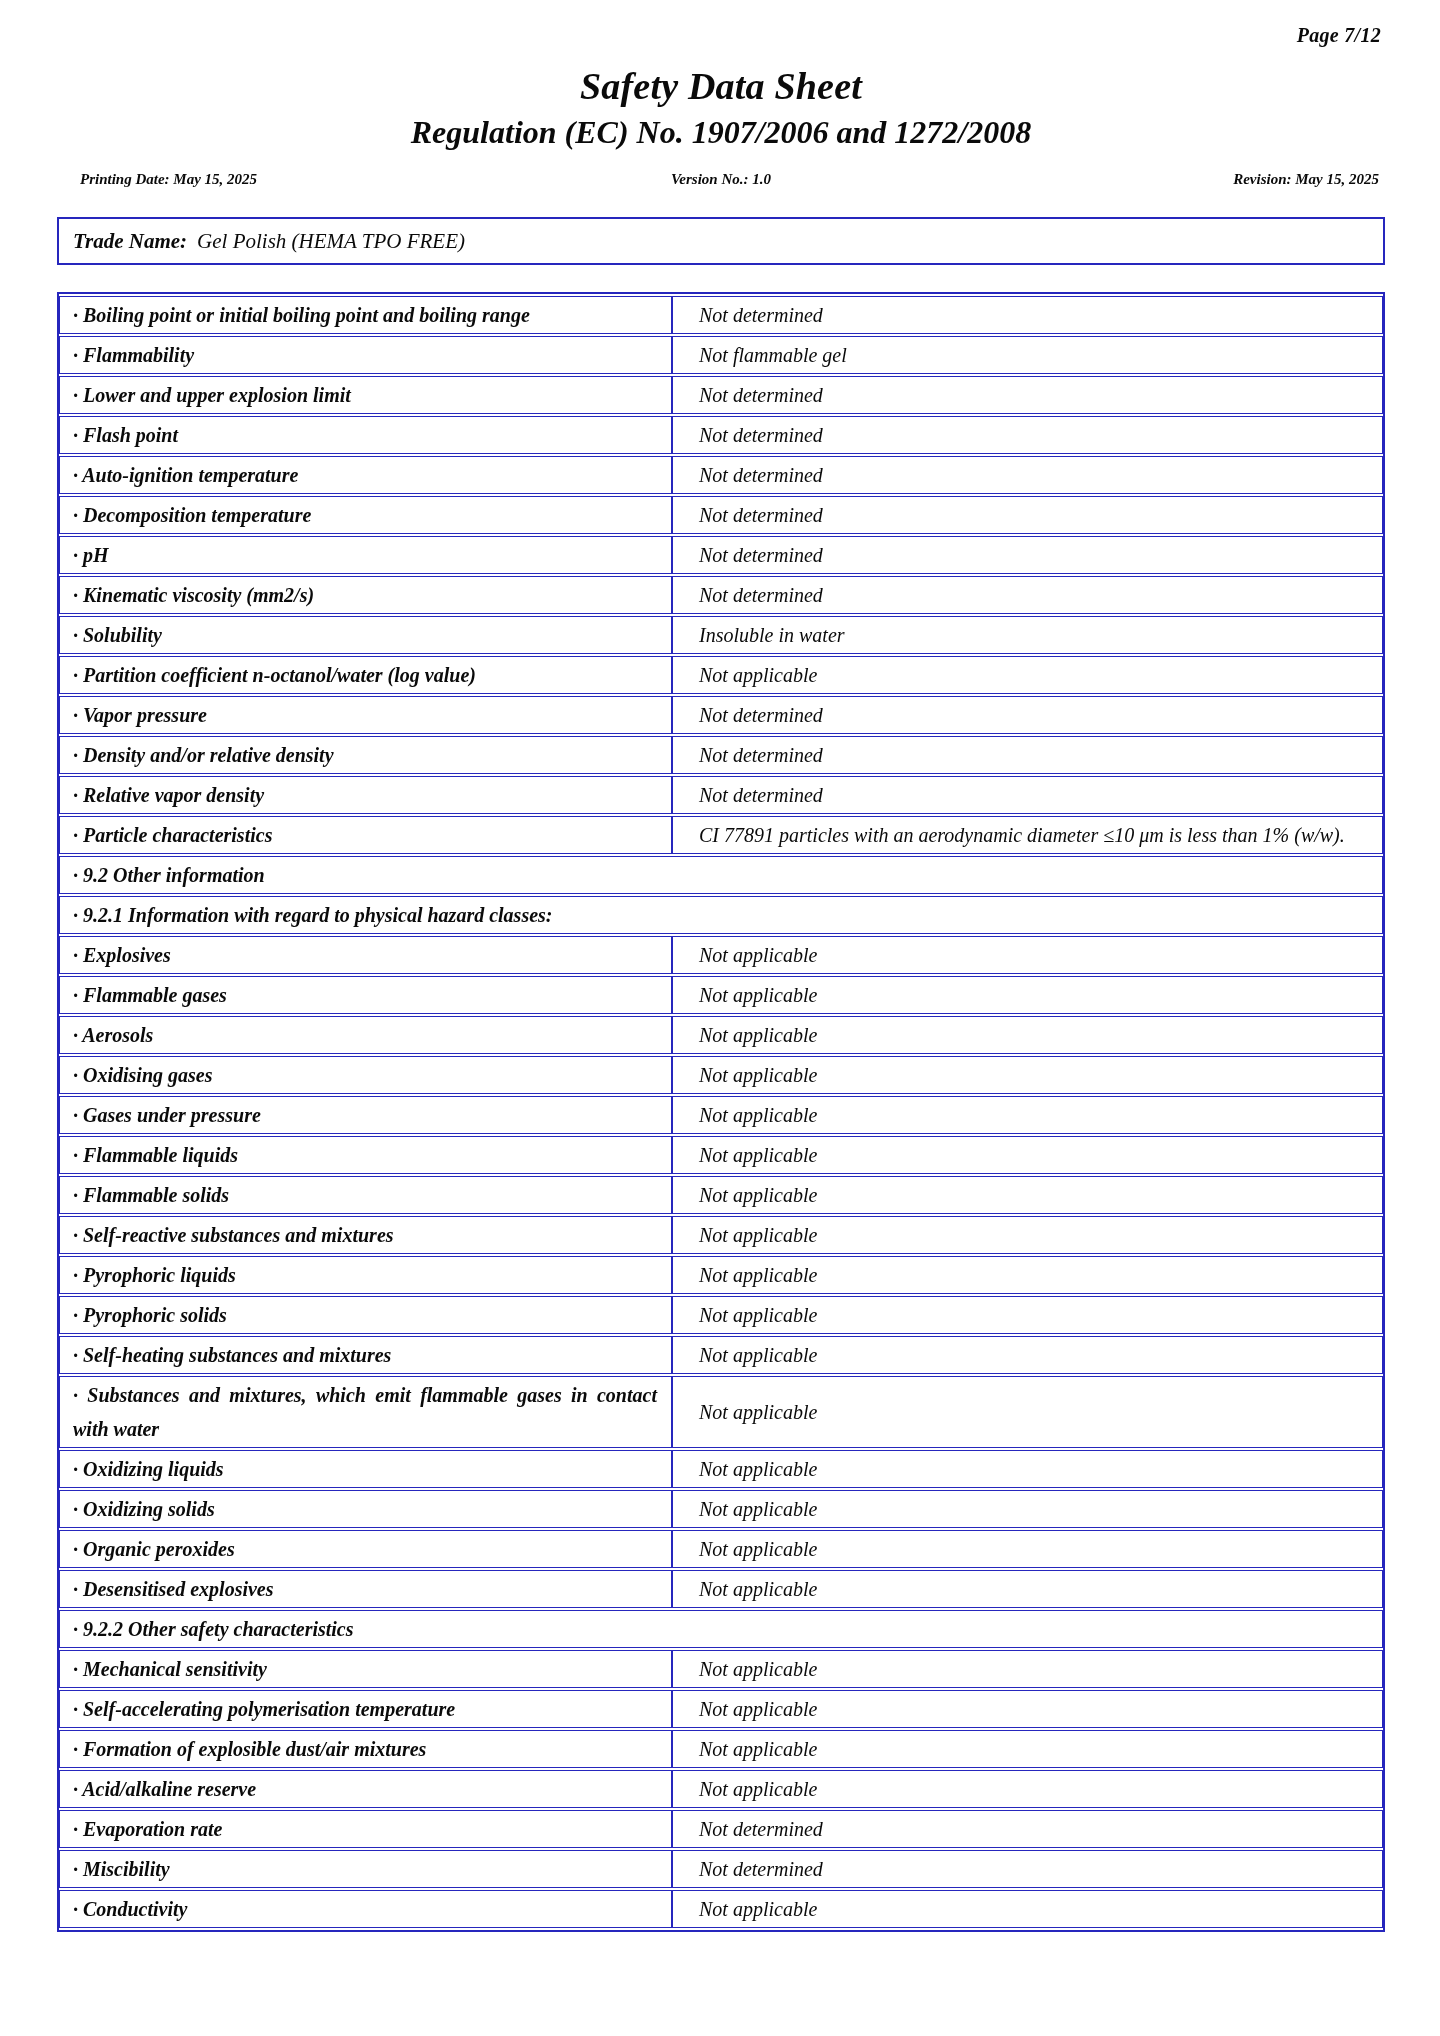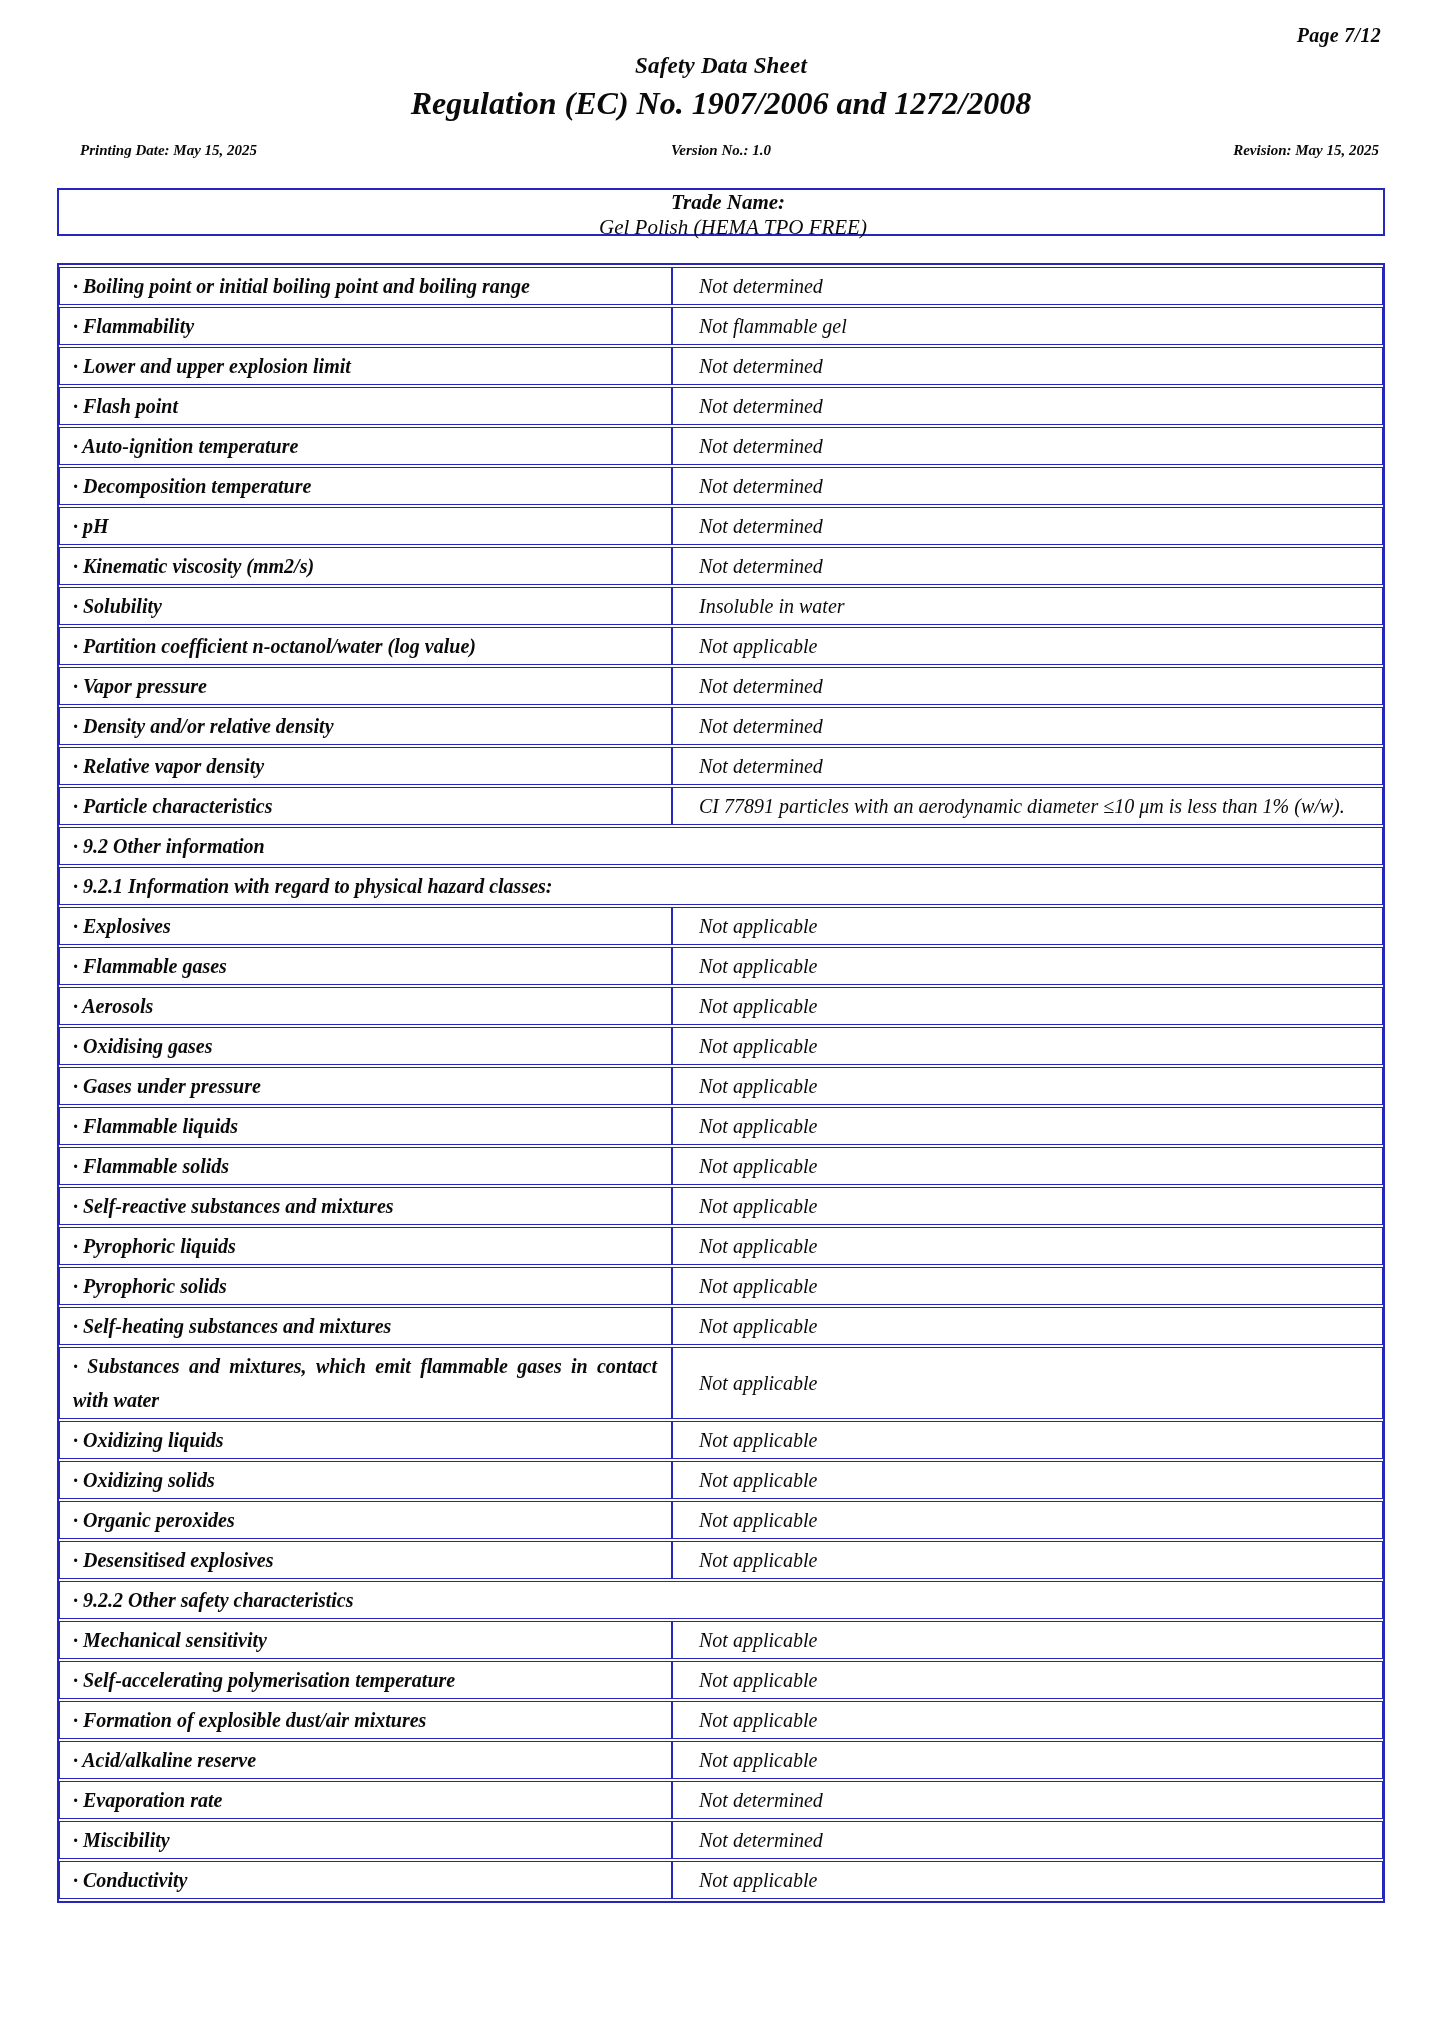--- a/index.html
+++ b/index.html
@@ -23,22 +23,22 @@
   .page-number{
     text-align:right;
     font-weight:700;
     font-size:20px;
     padding-right:4px;
     letter-spacing:.3px;
   }
   .title{
     text-align:center;
     font-weight:700;
-    font-size:23px;
-    margin-top:6px;
+    font-size:38px;
+    margin-top:17px;
     letter-spacing:.2px;
   }
   .subtitle{
     text-align:center;
     font-weight:700;
     font-size:32px;
     margin-top:6px;
   }
   .meta-row{
     display:grid;
@@ -52,21 +52,20 @@
   .meta-row .center{text-align:center;}
   .meta-row .right{text-align:right;padding-right:6px;}
   .trade-box{
     margin-top:29px;
     border:2px solid var(--blue);
     height:48px;
     display:flex;
     align-items:center;
     padding-left:14px;
     font-size:21px;
-    flex-direction:column;
   }
   .tn-label{font-weight:700;}
   .tn-value{font-weight:400;margin-left:10px;}
   table.props{
     margin-top:27px;
     width:100%;
     border:2px solid var(--blue);
     border-collapse:separate;
     border-spacing:0 2px;
     table-layout:fixed;

